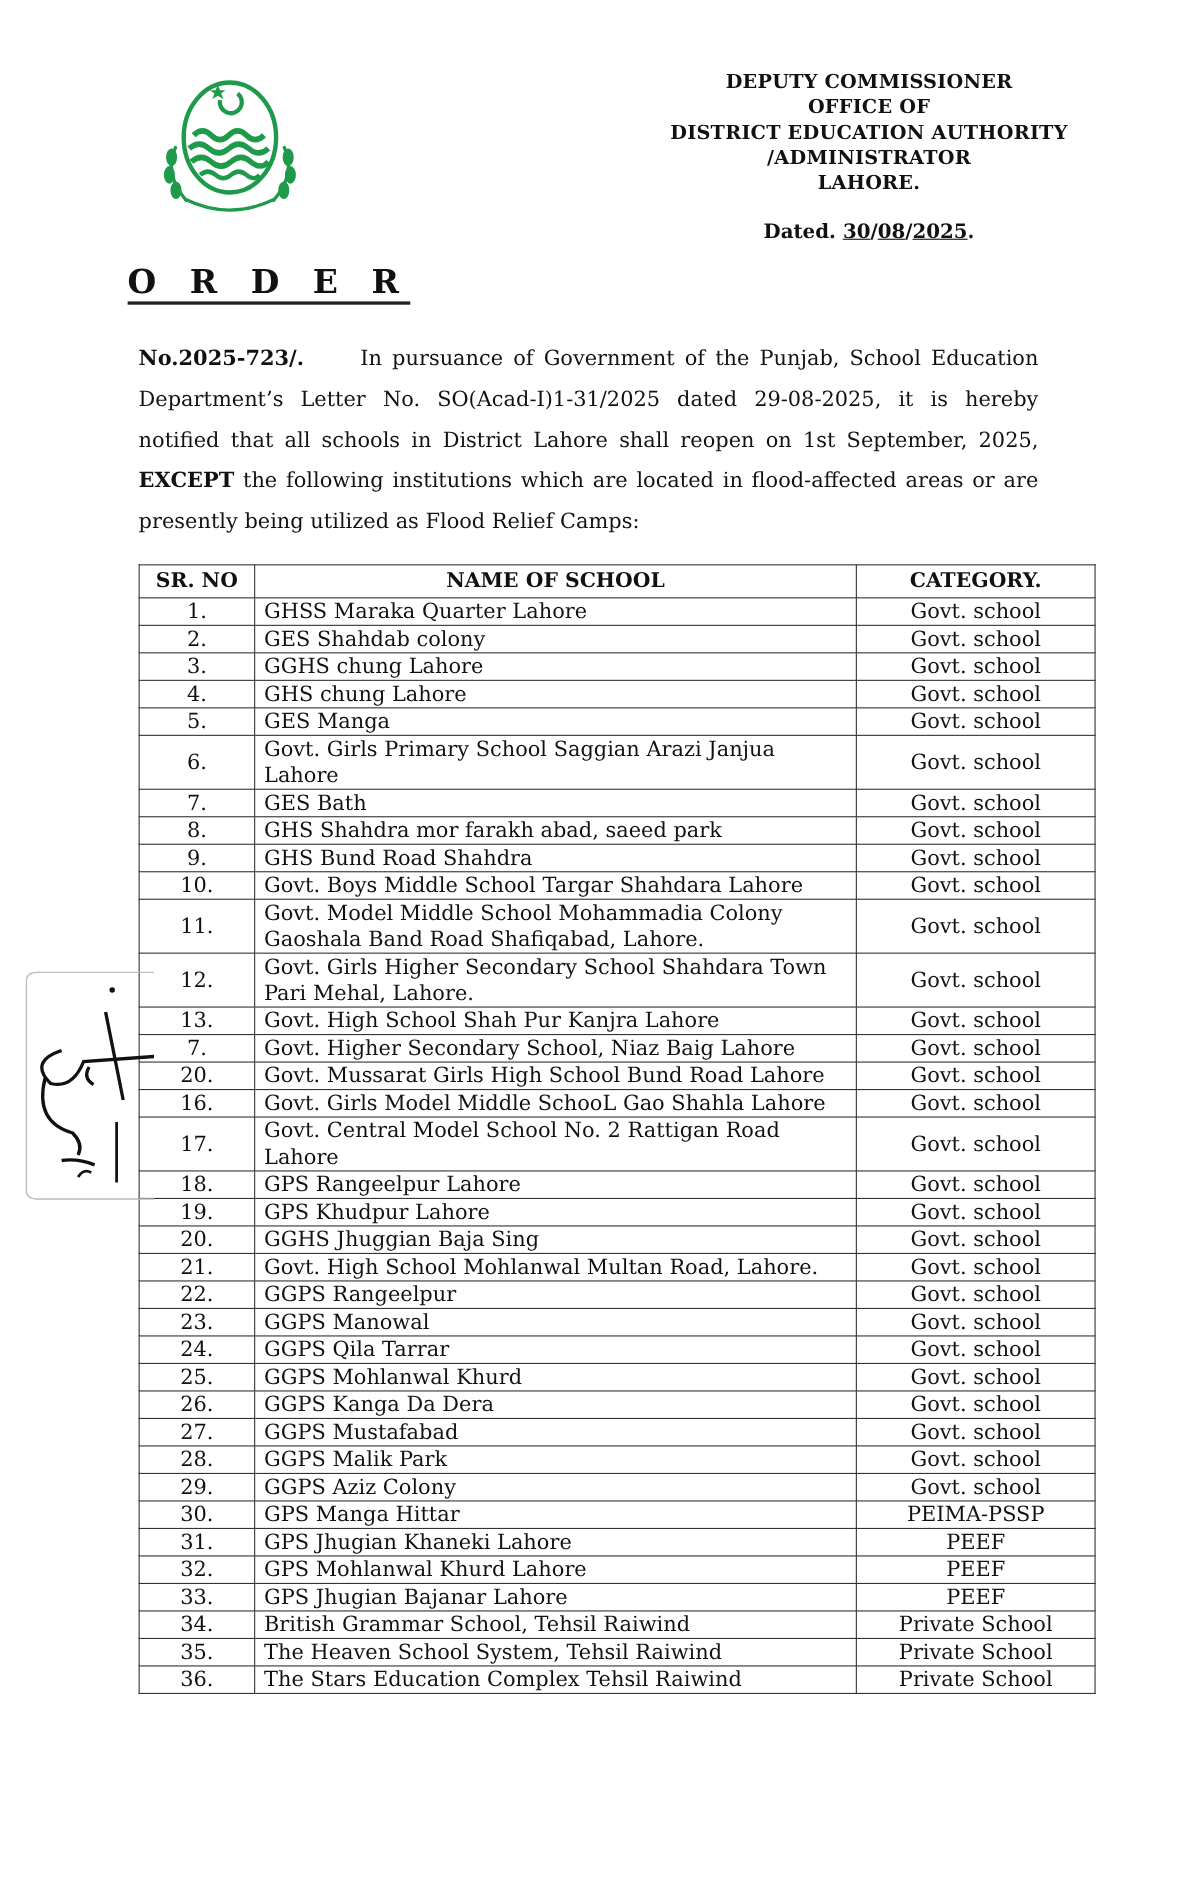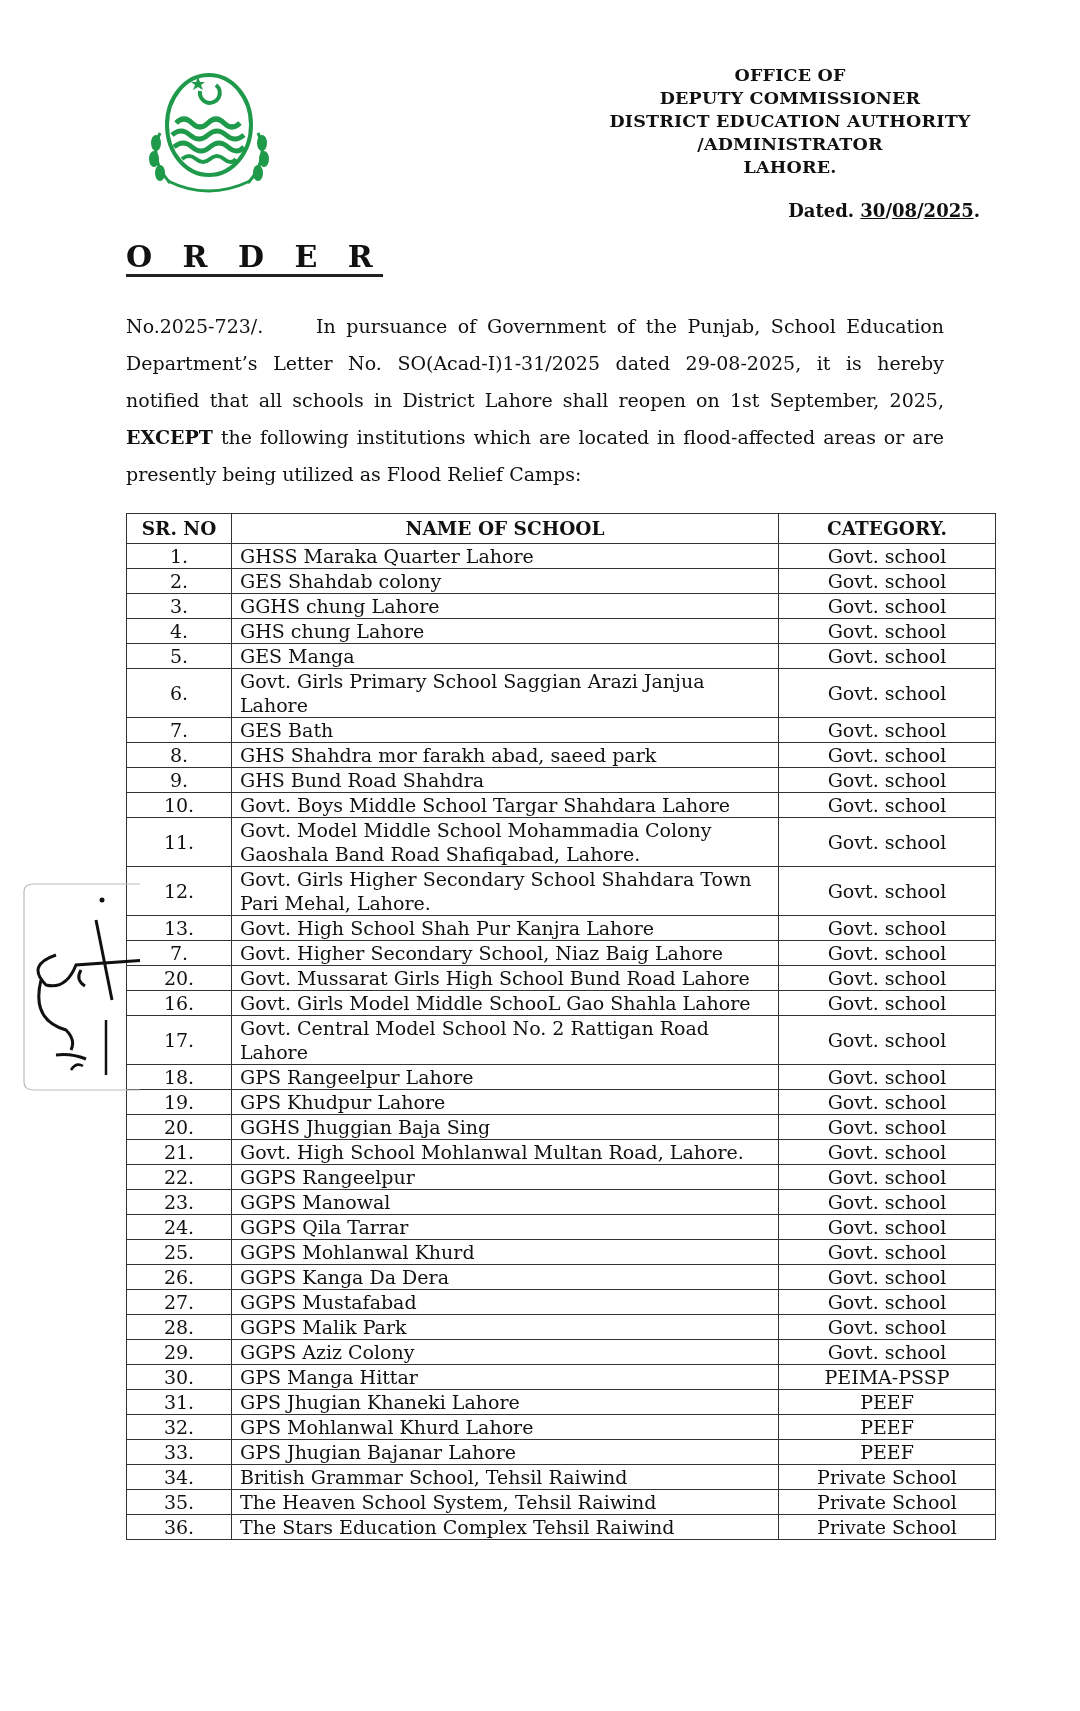--- a/index.html
+++ b/index.html
@@ -9,34 +9,34 @@
   }
   .logo { position: absolute; left: 138px; top: 63px; width: 143px; height: 137px; }
   .office {
     position: absolute; left: 600px; width: 380px; top: 64px;
     text-align: center; font-weight: bold; font-size: 17.5px; line-height: 23px;
     font-family: "DejaVu Serif", serif; letter-spacing: 0.2px;
   }
   .office div { white-space: nowrap; }
   .dated {
     position: absolute; left: 600px; width: 380px; top: 200px;
-    text-align: right; font-weight: bold; font-size: 18px;
+    text-align: center; font-weight: bold; font-size: 18px;
   }
   .dated u { text-decoration: underline; }
   .order-title {
-    position: absolute; left: 126px; top: 240px;
+    position: absolute; left: 116px; top: 240px;
     font-weight: bold; font-size: 30px; letter-spacing: 10px;
     border-bottom: 3px solid #222; line-height: 34px; padding-right: 0;
   }
   .para {
     position: absolute; left: 126px; width: 818px; top: 308px;
     font-size: 19px; line-height: 37px; text-align: justify;
     font-family: "DejaVu Serif", serif;
   }
-  .para .ref { font-weight: normal; margin-right: 42px; }
+  .para .ref { font-weight: bold; margin-right: 42px; }
   .para b { font-weight: bold; }
   table.schools {
     position: absolute; left: 126px; top: 513px; width: 870px;
     border-collapse: collapse; font-size: 19px;
     font-family: "DejaVu Serif", serif;
   }
   table.schools th, table.schools td {
     border: 1.5px solid #333; padding: 0 8px; line-height: 24px; vertical-align: middle;
   }
   table.schools th { font-weight: bold; height: 29px; font-size: 18.5px; text-align: center; }
@@ -67,22 +67,22 @@
       <ellipse cx="16" cy="96" rx="5" ry="8"></ellipse>
       <ellipse cx="22" cy="110" rx="5" ry="8"></ellipse>
       <ellipse cx="124" cy="80" rx="5" ry="8"></ellipse>
       <ellipse cx="126" cy="96" rx="5" ry="8"></ellipse>
       <ellipse cx="120" cy="110" rx="5" ry="8"></ellipse>
     </g>
   </svg>
 </div>
 
 <div class="office">
+  <div>DEPUTY COMMISSIONER</div>
   <div>OFFICE OF</div>
-  <div>DEPUTY COMMISSIONER</div>
   <div>DISTRICT EDUCATION AUTHORITY</div>
   <div>/ADMINISTRATOR</div>
   <div>LAHORE.</div>
 </div>
 
 <div class="dated">
   <span>Dated.</span>
   <u>30</u>/<u>08</u>/<u>2025</u>.
 </div>
 

